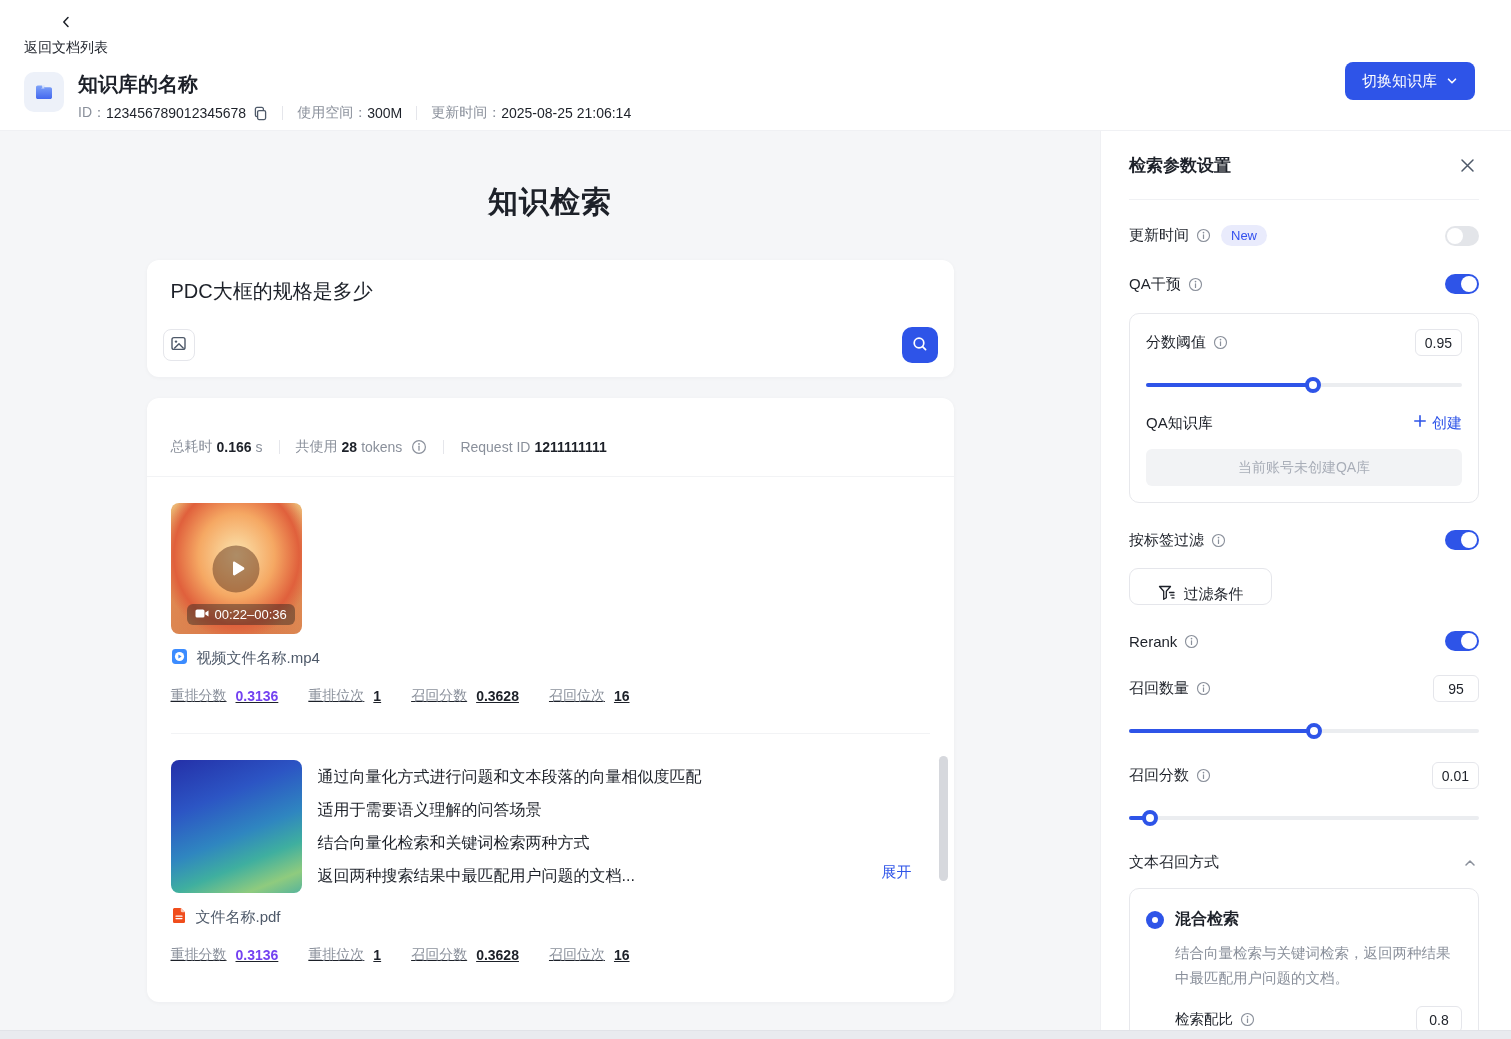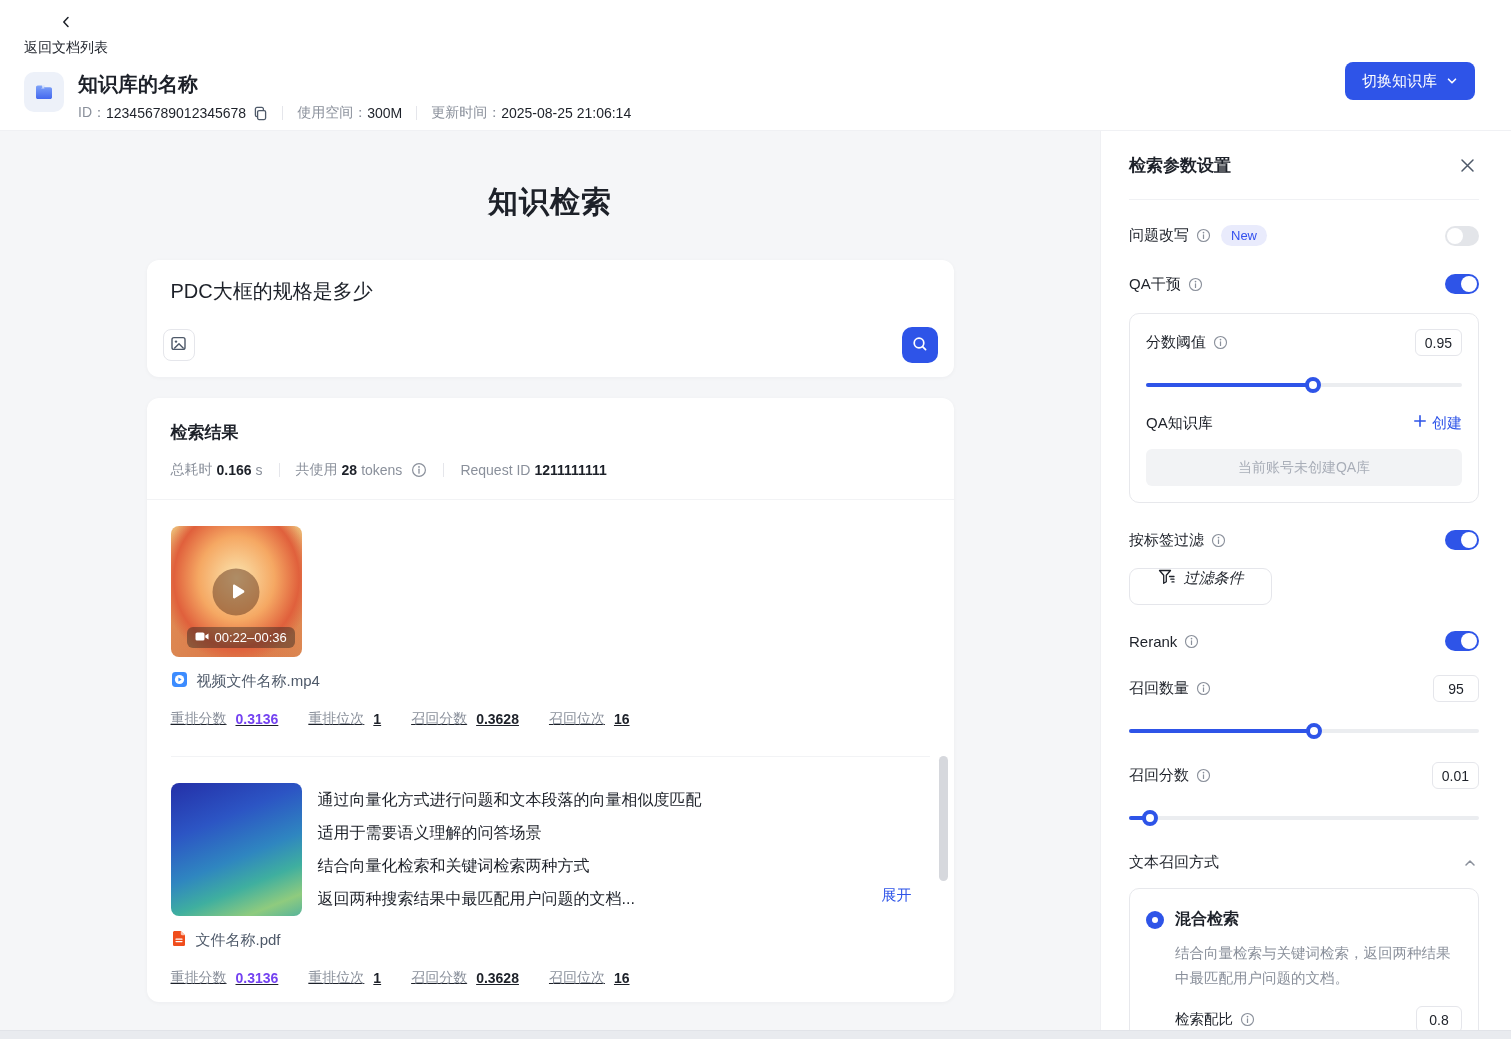--- a/index.html
+++ b/index.html
@@ -101,22 +101,22 @@
   .slider { position:relative; height:16px; margin-top:21px; cursor:pointer; }
   .slider .track { position:absolute; top:6px; left:0; right:0; height:4px; border-radius:2px; background:#EBEDF0; }
   .slider .fill { position:absolute; top:6px; left:0; height:4px; border-radius:2px; background:#2E54E8; }
   .slider .handle { position:absolute; top:0; width:16px; height:16px; border-radius:50%;
     background:#fff; border:4px solid #2E54E8; cursor:grab; }
   .row-inner { display:flex; align-items:center; justify-content:space-between; }
   .create-link { display:flex; gap:5px; color:#2E54E8; font-size:15px; cursor:pointer; }
   .empty-box { margin-top:16px; height:37px; background:#F2F3F5; border-radius:6px;
     display:flex; align-items:center; justify-content:center; color:#A9AEB8; font-size:14px; }
   .filter-btn { margin-top:18px; width:143px; height:37px; background:#fff; border:1px solid #E5E6EB;
-    border-radius:9px; display:flex; align-items:flex-start; justify-content:center; gap:9px;
-    font-size:15px; color:#1D2129; cursor:pointer;font-style:italic; }
+    border-radius:9px; display:flex; align-items:flex-end; justify-content:center; gap:9px;
+    font-size:15px; color:#1D2129; cursor:pointer; }
   .collapse-icon { cursor:pointer; display:flex; padding:2px; }
 
   .radio-card { margin-top:16px; border:1px solid #E7E8EC; border-radius:10px; padding:20px 16px 16px; min-height:175px; }
   .radio-row { display:flex; align-items:center; gap:11px; }
   .radio { width:18px; height:18px; border-radius:50%; background:#2E54E8; flex:none;
     display:flex; align-items:center; justify-content:center; cursor:pointer; }
   .radio .dot { width:6px; height:6px; border-radius:50%; background:#fff; }
   .radio-label { font-size:16px; font-weight:600; }
   .radio-desc { margin:11px 0 0 29px; font-size:14.5px; color:#8A909B; line-height:25px; }
   .ratio-row { display:flex; align-items:center; justify-content:space-between; margin:15px 0 0 29px; }
@@ -204,21 +204,20 @@
                   <circle cx="8" cy="8" r="4.8" fill="none" stroke="#fff" stroke-width="1.7"></circle>
                   <path d="m11.6 11.6 3 3" stroke="#fff" stroke-width="1.7" stroke-linecap="round"></path>
                 </svg>
             </span>
           </button>
         </div>
       </div>
 
       <div class="results-card">
         <div class="results-header">
-          <div class="results-title">检索结果</div>
           <div class="results-stats">
             <span class="meta-label">总耗时</span>
             <b>0.166</b>
             <span class="meta-label">s</span>
             <span class="rs-sep"></span>
             <span class="meta-label">共使用</span>
             <b>28</b>
             <span class="meta-label">tokens</span>
             <span class="info-icon" style="margin-left:9px">
               <svg width="16" height="16" viewBox="0 0 16 16">
@@ -335,21 +334,21 @@
         <span class="sidebar-title">检索参数设置</span>
         <button class="close-btn">
           <svg width="19" height="19" viewBox="0 0 19 19">
               <path d="M4 4l11 11M15 4 4 15" stroke="#4E5969" stroke-width="1.5" stroke-linecap="round"></path>
             </svg>
         </button>
       </div>
 
       <div class="side-row">
         <span class="label-group">
-          <span>问题改写</span>
+          <span>更新时间</span>
           <span class="info-icon">
             <svg width="15" height="15" viewBox="0 0 16 16">
                 <circle cx="8" cy="8" r="6.4" fill="none" stroke="#8A909B" stroke-width="1.2"></circle>
                 <path d="M8 7.2v4" stroke="#8A909B" stroke-width="1.3" stroke-linecap="round"></path>
                 <circle cx="8" cy="4.9" r=".9" fill="#8A909B"></circle>
               </svg>
           </span>
           <span class="new-badge">New</span>
         </span>
         <span class="toggle off">

